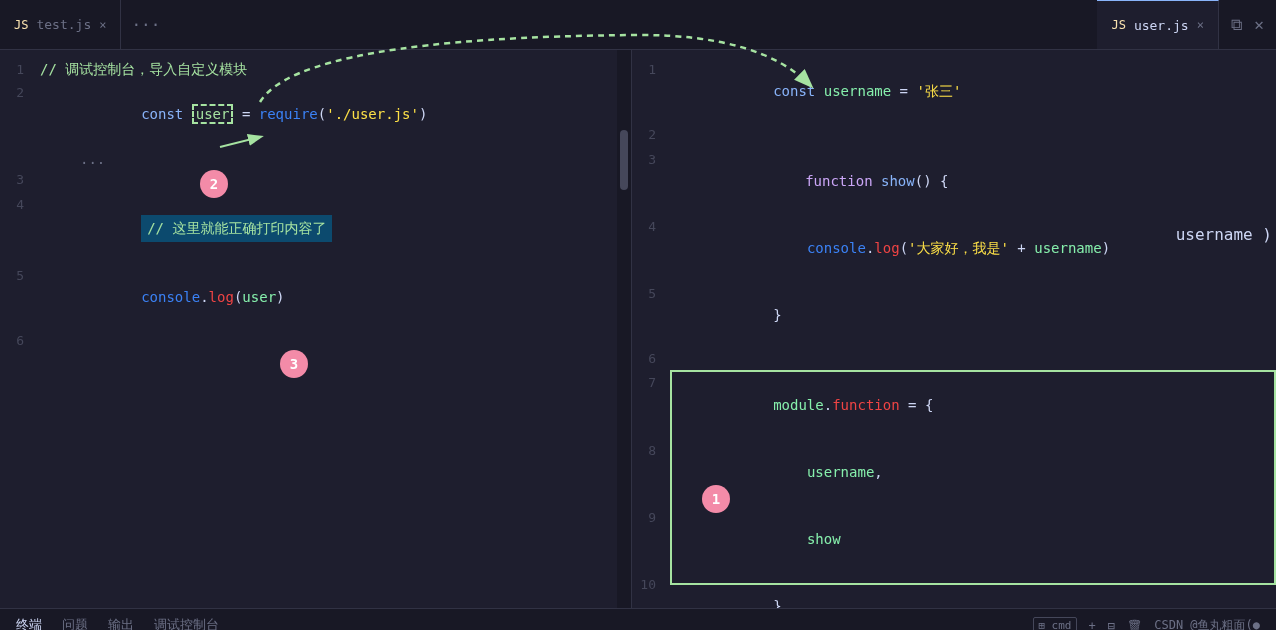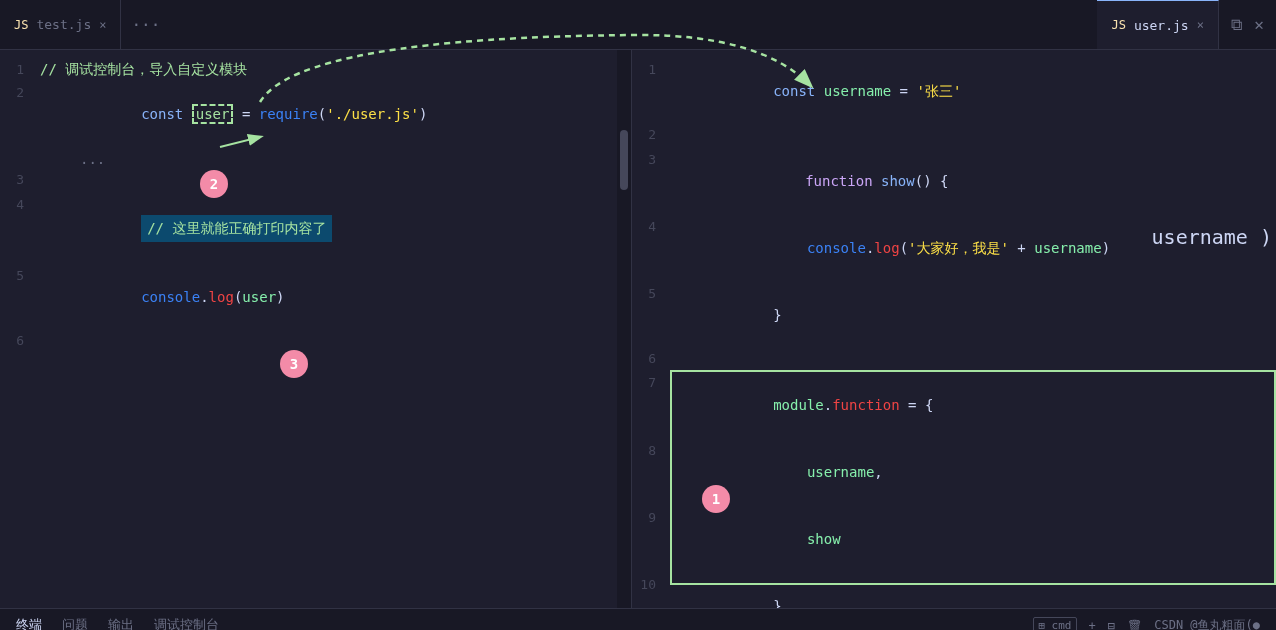--- a/index.html
+++ b/index.html
@@ -356,21 +356,21 @@
             <span class="punc">}</span>
           </span>
         </div>
 
       </div>
 
       <div class="circle-badge" style="left: 70px; top: 435px;">
         <span>1</span>
       </div>
 
-      <div style="position:absolute; right:0; top:175px; color:#cdd6f4; font-size:20px; font-family:Consolas,monospace; white-space:nowrap; padding-right:4px;">
+      <div style="position:absolute; right:0; top:175px; color:#cdd6f4; font-size:16px; font-family:Consolas,monospace; white-space:nowrap; padding-right:4px;">
         <span>username )</span>
       </div>
 
       <div style="position:absolute; left:38px; top:320px; right:0; bottom:0; height:215px; border:2px solid #a6e3a1; pointer-events:none; z-index:5;"></div>
 
     </div>
 
   </div>
 
   <svg class="overlay-svg" viewBox="0 0 1276 596" xmlns="http://www.w3.org/2000/svg">

